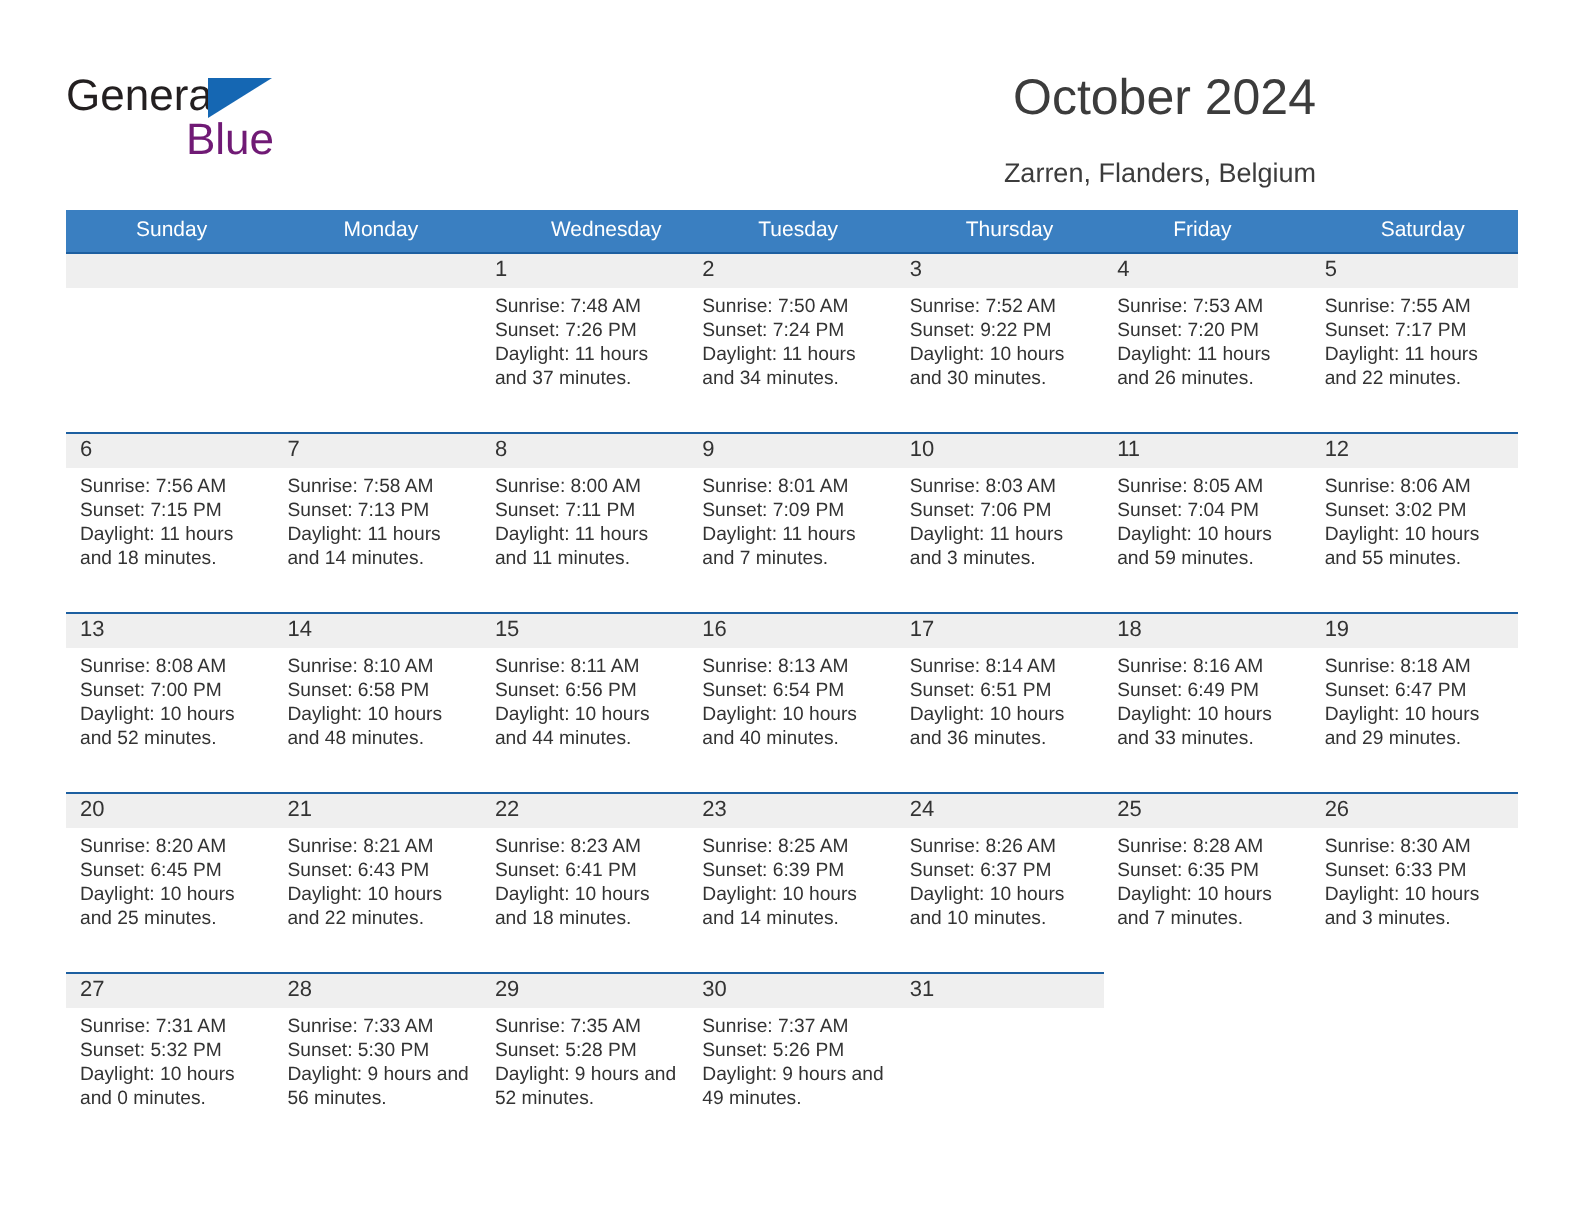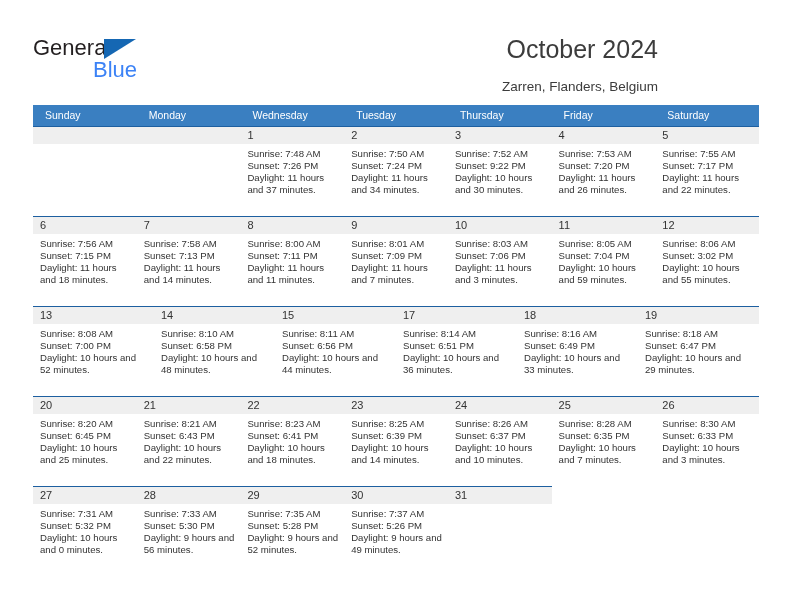--- a/index.html
+++ b/index.html
@@ -53,21 +53,21 @@
     width: 0;
     height: 0;
     border-left: 32px solid #1567b3;
     border-bottom: 20px solid transparent;
   }
   .logo-blue {
     position: absolute;
     left: 60px;
     top: 22px;
     font-size: 22px;
-    color: #3b82f6;
+    color: #701a75;
     line-height: 24px;
   }
   .title {
     position: absolute;
     right: 34px;
     top: 35px;
     font-size: 25px;
     color: #3c3c3c;
     text-align: right;
     white-space: nowrap;
@@ -93,23 +93,24 @@
   .weekdays {
     display: flex;
     background: #3a7fc1;
     height: 21px;
   }
   .weekday {
     flex: 1 1 0;
     color: #ffffff;
     font-size: 10.5px;
     line-height: 21px;
-    padding-left: 12px;
+    padding-left: 2px;
     box-sizing: border-box;
     white-space: nowrap;
+    margin-left: 33px;
   }
   .week {
     display: flex;
     height: 90px;
   }
   .day {
     flex: 1 1 0;
     width: 103.7px;
     box-sizing: border-box;
     border-top: 1.6px solid #1d5fa0;
@@ -300,20 +301,28 @@
           </div>
           <div class="day">
             <span class="daynum">15</span>
             <div class="info">
               <div>Sunrise: 8:11 AM</div>
               <div>Sunset: 6:56 PM</div>
               <div class="daylight">Daylight: 10 hours and 44 minutes.</div>
             </div>
           </div>
           <div class="day">
+            <span class="daynum">16</span>
+            <div class="info">
+              <div>Sunrise: 8:13 AM</div>
+              <div>Sunset: 6:54 PM</div>
+              <div class="daylight">Daylight: 10 hours and 40 minutes.</div>
+            </div>
+          </div>
+          <div class="day">
             <span class="daynum">17</span>
             <div class="info">
               <div>Sunrise: 8:14 AM</div>
               <div>Sunset: 6:51 PM</div>
               <div class="daylight">Daylight: 10 hours and 36 minutes.</div>
             </div>
           </div>
           <div class="day">
             <span class="daynum">18</span>
             <div class="info">

